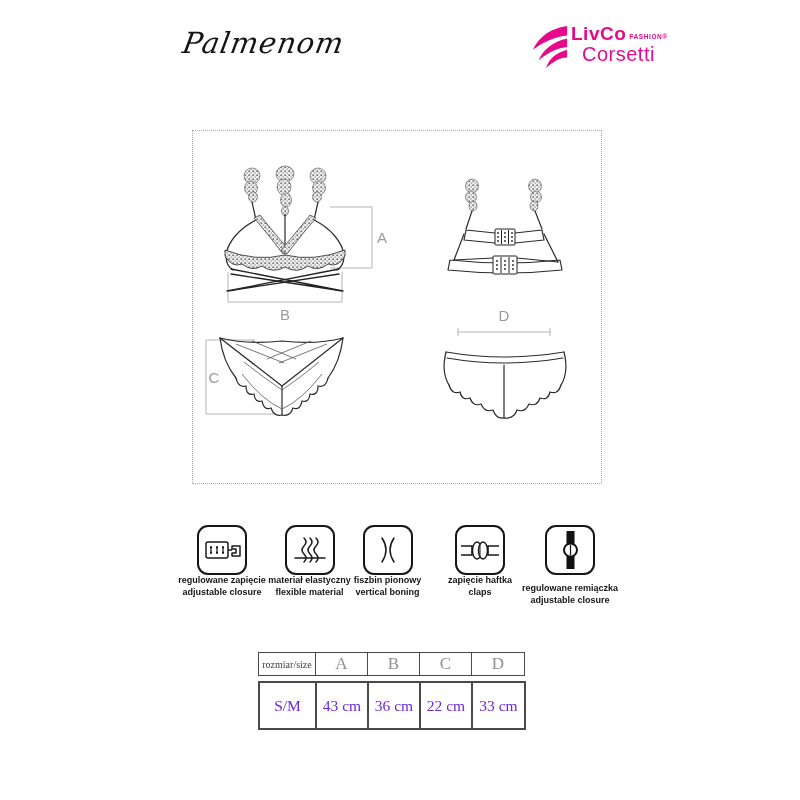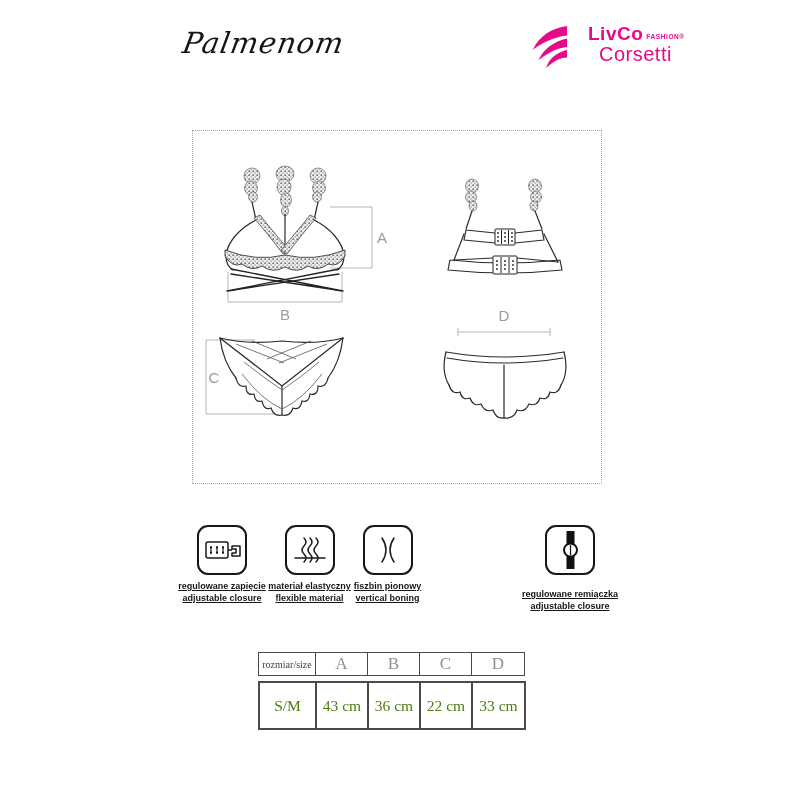--- a/index.html
+++ b/index.html
@@ -5,21 +5,21 @@
   html,body{margin:0;padding:0;background:#ffffff;}
   .page{position:relative;width:800px;height:800px;background:#ffffff;overflow:hidden;
         font-family:"Liberation Sans",sans-serif;}
 
   
   .title{position:absolute;left:183px;top:26px;font-family:"DejaVu Serif",serif;
          font-style:italic;font-size:29px;color:#141414;transform:skewX(-10deg);
          letter-spacing:1px;}
   .logo{position:absolute;left:531px;top:24px;display:flex;align-items:flex-start;}
   .logo .wing{width:38px;height:46px;margin-right:2px;}
-  .logo-text{line-height:1;margin-left:17px;}
+  .logo-text{line-height:1;}
   .logo-row1{display:flex;align-items:flex-end;}
   .logo-livco{font-size:19px;font-weight:bold;color:#e60a8a;letter-spacing:0.5px;}
   .logo-fashion{font-size:6.5px;font-weight:bold;color:#e60a8a;margin-left:3px;
                 margin-bottom:3px;letter-spacing:0.6px;}
   .logo-corsetti{font-size:20px;font-weight:normal;color:#e60a8a;margin-left:11px;
                  margin-top:1px;letter-spacing:0.5px;}
 
   
   .diagram-box{position:absolute;left:192px;top:130px;width:408px;height:352px;
                border:1px dotted #a8a8a8;}
@@ -33,33 +33,33 @@
   
   .feature{position:absolute;top:525px;display:flex;flex-direction:column;align-items:center;}
   .f1{left:162px;width:120px;}
   .f2{left:252px;width:115px;justify-content:flex-end;}
   .f3{left:330px;width:115px;}
   .f4{left:424px;width:112px;}
   .f5{left:494px;width:152px;gap:8px;}
   .tile{width:50px;height:50px;border:2px solid #161616;border-radius:11px;
         box-sizing:border-box;display:flex;align-items:center;justify-content:center;
         background:#fff;}
-  .feat-label{margin-top:6px;text-align:center;font-size:9px;font-weight:bold;
-              color:#161616;line-height:11.5px;text-decoration:underline;}
+  .feat-label{margin-top:0;text-align:center;font-size:9px;font-weight:bold;
+              color:#161616;line-height:11.5px;}
 
   
   .table-wrap{position:absolute;left:258px;top:652px;width:266px;}
   .table-wrap table{border-collapse:collapse;table-layout:fixed;width:266px;font-family:Liberation Serif, serif;}
   col.c0{width:57px;} col.c1{width:52px;} col.c2{width:52px;} col.c3{width:52px;} col.c4{width:53px;}
   .thead-tbl td{border:1px solid #4a4a4a;height:20px;text-align:center;vertical-align:middle;}
   .thead-tbl .rz{font-size:10px;color:#3f3f3f;}
   .thead-tbl .letter{font-size:17px;color:#909090;}
   .tbody-tbl{margin-top:5px;}
   .tbody-tbl td{border:2px solid #4a4a4a;height:43px;text-align:center;vertical-align:middle;
-                font-size:15.5px;color:#4d7c0f;}
+                font-size:15.5px;color:#6d28d9;}
 </style>
 </head>
 <body>
 
 <div class="page">
 
   <div class="title">Palmenom</div>
 
   <div class="logo">
     <svg class="wing" viewBox="0 0 40 46">
@@ -258,20 +258,35 @@
         <path d="M17,11 q8,12 0,24" fill="none" stroke="#1a1a1a" stroke-width="1.5" stroke-linecap="round"></path>
         <path d="M29,11 q-8,12 0,24" fill="none" stroke="#1a1a1a" stroke-width="1.5" stroke-linecap="round"></path>
       </svg>
     </div>
     <div class="feat-label">
       <div>fiszbin pionowy</div>
       <div>vertical boning</div>
     </div>
   </div>
 
+  <div class="feature f4">
+    <div class="tile">
+      <svg width="46" height="46" viewBox="0 0 46 46">
+        <path d="M4,19 H15 V28 H4" fill="none" stroke="#1a1a1a" stroke-width="1.6"></path>
+        <path d="M42,19 H31 V28 H42" fill="none" stroke="#1a1a1a" stroke-width="1.6"></path>
+        <ellipse cx="20" cy="23.5" rx="4.5" ry="8.5" fill="#ffffff" stroke="#1a1a1a" stroke-width="1.5"></ellipse>
+        <ellipse cx="26" cy="23.5" rx="4.5" ry="8.5" fill="#ffffff" stroke="#1a1a1a" stroke-width="1.5"></ellipse>
+        <path d="M23,16 V31" stroke="#1a1a1a" stroke-width="1"></path>
+      </svg>
+    </div>
+    <div class="feat-label">
+      <div>zapięcie haftka</div>
+      <div>claps</div>
+    </div>
+  </div>
 
   <div class="feature f5">
     <div class="tile">
       <svg width="46" height="46" viewBox="0 0 46 46">
         <rect x="19.5" y="4" width="8" height="38" fill="#111111"></rect>
         <circle cx="23.5" cy="23" r="6.5" fill="#ffffff" stroke="#111111" stroke-width="2"></circle>
         <path d="M23.5,18 V28" stroke="#111111" stroke-width="1.2"></path>
       </svg>
     </div>
     <div class="feat-label">

